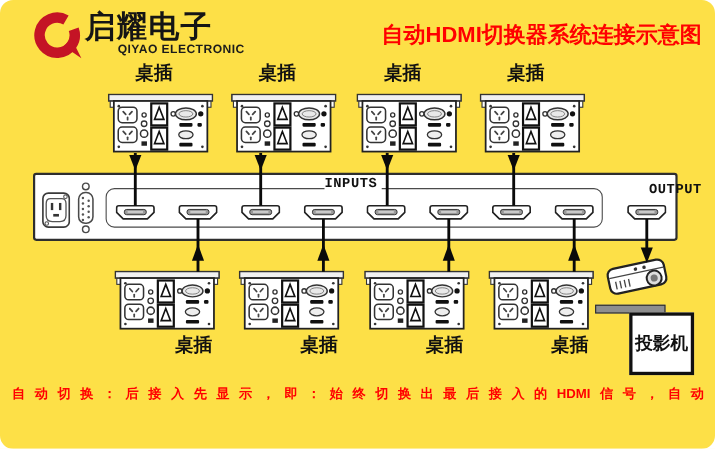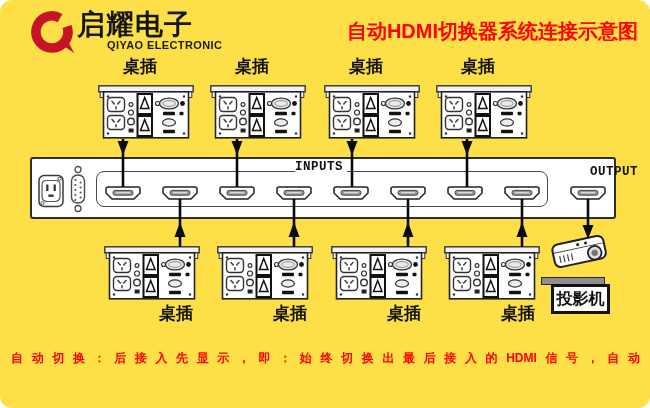--- a/index.html
+++ b/index.html
@@ -33,21 +33,21 @@
   .io-label{font-family:"Liberation Mono",monospace;font-size:12.5px;font-weight:bold;
             color:#111;letter-spacing:0.5px;white-space:nowrap;}
   .inputs-label{left:295px;top:161px;width:52px;text-align:left;background:#fff;line-height:13px;}
   .output-label{left:560px;top:166px;width:56px;text-align:center;line-height:13px;margin-left:26px;}
   .hdmi{width:36px;height:14px;top:186px;}
 
   
   .projector-svg{left:548px;top:229px;width:62px;height:44px;}
   .screen-rail{left:541px;top:277px;width:64px;height:8px;background:#8e8e8e;
                border:1.5px solid #2a2a2a;box-sizing:border-box;}
-  .screen-box{left:551px;top:284px;width:59px;height:30px;background:#fff;
+  .screen-box{left:572px;top:284px;width:59px;height:57px;background:#fff;
               border:3px solid #111;box-sizing:border-box;display:flex;
               align-items:center;justify-content:center;text-align:right;}
   .screen-box span{font-size:16px;font-weight:bold;color:#111;white-space:nowrap;}
 
   
   .overlay{left:0;top:0;width:650px;height:408px;pointer-events:none;}
 
   
   .footer{left:11px;top:343px;width:629px;font-size:12px;font-weight:bold;line-height:30px;}
   .footer .l1{text-align:justify;text-align-last:justify;}

